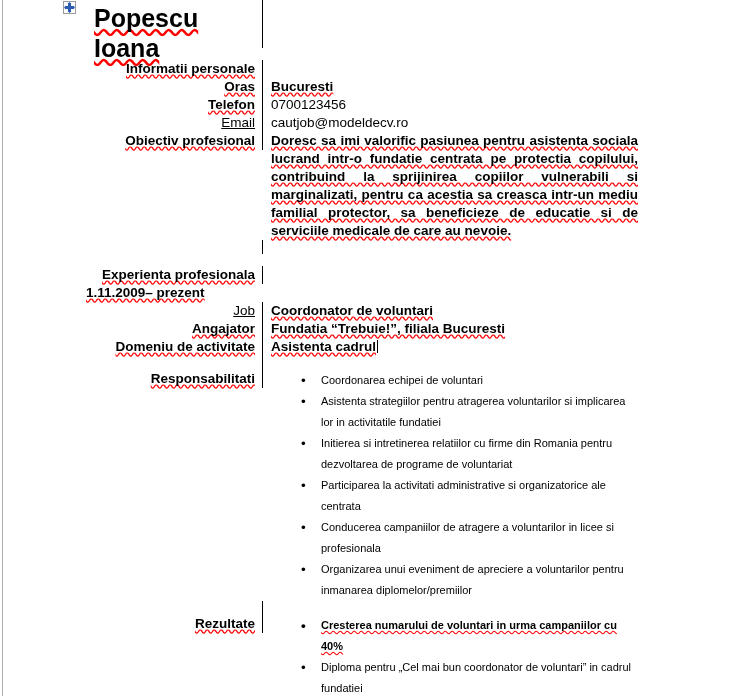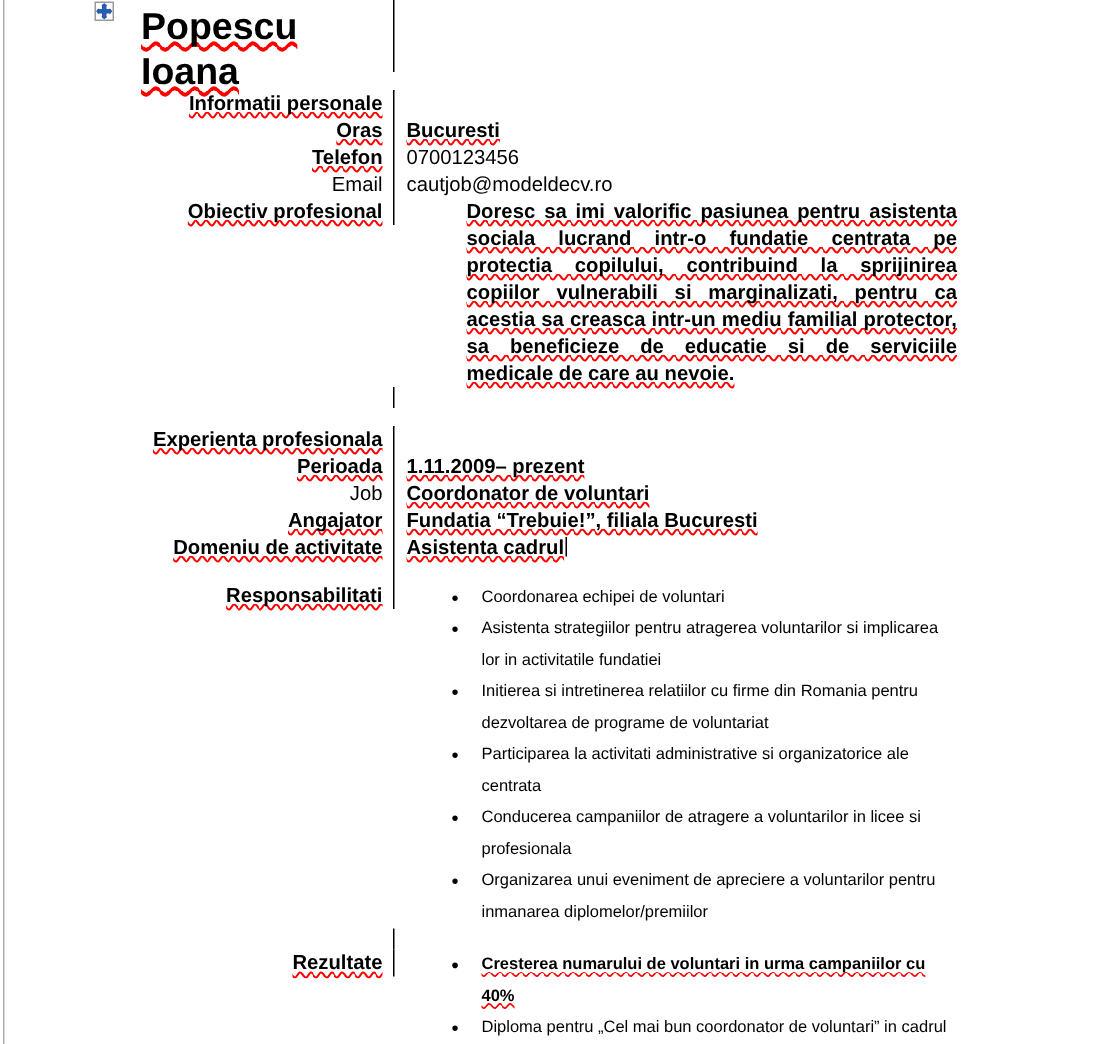--- a/index.html
+++ b/index.html
@@ -55,20 +55,21 @@
 
   .lab {
     width: 185px;
     flex: 0 0 185px;
     box-sizing: border-box;
     padding-right: 7px;
     text-align: right;
     border-right: 1.5px solid #000000;
     font-size: 13.5px;
     line-height: 18px;
+    text-decoration: underline;
   }
 
   .val {
     flex: 1 1 auto;
     box-sizing: border-box;
     padding-left: 8px;
     font-size: 13.5px;
     line-height: 18px;
   }
 
@@ -105,21 +106,20 @@
     border-right: 1.5px solid #000000;
     height: 14px;
   }
 
   .bold { font-weight: bold; }
 
   
   .justified {
     text-align: justify;
     text-align-last: left;
-    margin-left: 40px;
   }
 
   
   ul.bl {
     margin: 0;
     padding: 0 0 0 30px;
     list-style: none;
   }
   ul.bl li {
     position: relative;
@@ -206,21 +206,20 @@
     <div class="lab"></div>
     <div class="val"></div>
   </div>
 
   <div class="row sec-head">
     <div class="lab sp">Experienta profesionala</div>
     <div class="val"></div>
   </div>
 
   <div class="row">
-    <div class="lab sp">Perioada</div>
     <div class="val sp">1.11.2009– prezent</div>
   </div>
 
   <div class="row">
     <div class="lab">Job</div>
     <div class="val sp bold">Coordonator de voluntari</div>
   </div>
 
   <div class="row">
     <div class="lab sp">Angajator</div>

